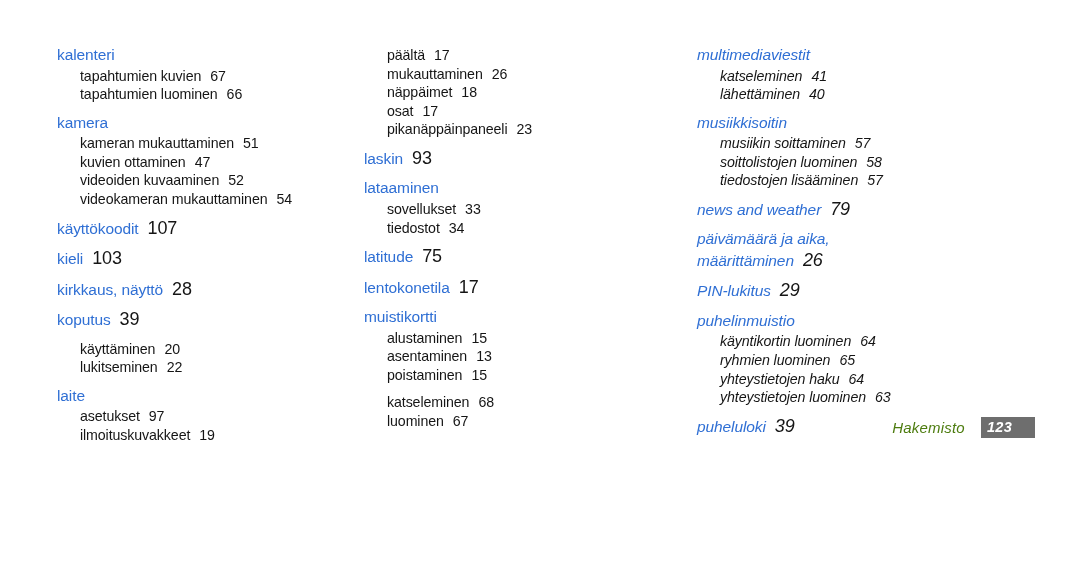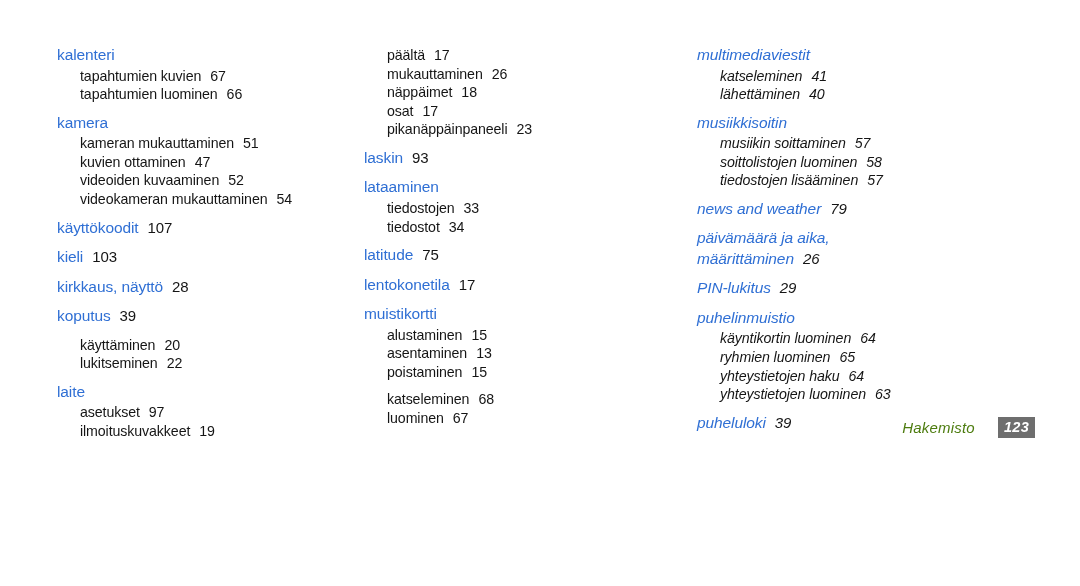--- a/index.html
+++ b/index.html
@@ -47,21 +47,21 @@
   .heading {
     color: #2f6fd4;
     font-size: 15.5px;
     line-height: 20.5px;
     white-space: nowrap;
     letter-spacing: -0.1px;
   }
   .heading .page {
     color: #151515;
     margin-left: 9px;
-    font-size: 15px;
+    font-size: 18px;
   }
   .heading .wrap-line {
     display: block;
   }
 
   .sub {
     color: #151515;
     font-size: 14.2px;
     line-height: 18.6px;
     margin-left: 23px;
@@ -86,27 +86,27 @@
     align-items: center;
     height: 24px;
   }
   #footer .footer-label {
     font-style: italic;
     color: #4d7c0f;
     font-size: 15px;
     letter-spacing: 0.2px;
   }
   #footer .footer-page {
-    margin-left: 23px;
+    margin-left: 16px;
     background: #6e6e6e;
     color: #ffffff;
     font-size: 14.5px;
     font-style: italic;
     font-weight: 600;
-    padding: 2px 6px 3px 6px;
+    padding: 2px 23px 3px 6px;
     line-height: 16px;
     letter-spacing: 0.3px;
   }
 </style>
 </head>
 <body>
 
 <div id="index-page">
   <div class="columns">
     <div class="column col-1">
@@ -163,21 +163,21 @@
             <div class="sub"><span>osat</span><span class="page">17</span></div>
             <div class="sub"><span>pikanäppäinpaneeli</span><span class="page">23</span></div>
           </div>
         </div>
         <div class="entry-group">
           <div class="heading"><span>laskin</span><span class="page">93</span></div>
         </div>
         <div class="entry-group">
           <div class="heading"><span>lataaminen</span></div>
           <div class="subs-block">
-            <div class="sub"><span>tiedostojen</span><span class="page">33</span></div>
+            <div class="sub"><span>sovellukset</span><span class="page">33</span></div>
             <div class="sub"><span>tiedostot</span><span class="page">34</span></div>
           </div>
         </div>
         <div class="entry-group">
           <div class="heading"><span>latitude</span><span class="page">75</span></div>
         </div>
         <div class="entry-group">
           <div class="heading"><span>lentokonetila</span><span class="page">17</span></div>
         </div>
         <div class="entry-group">

